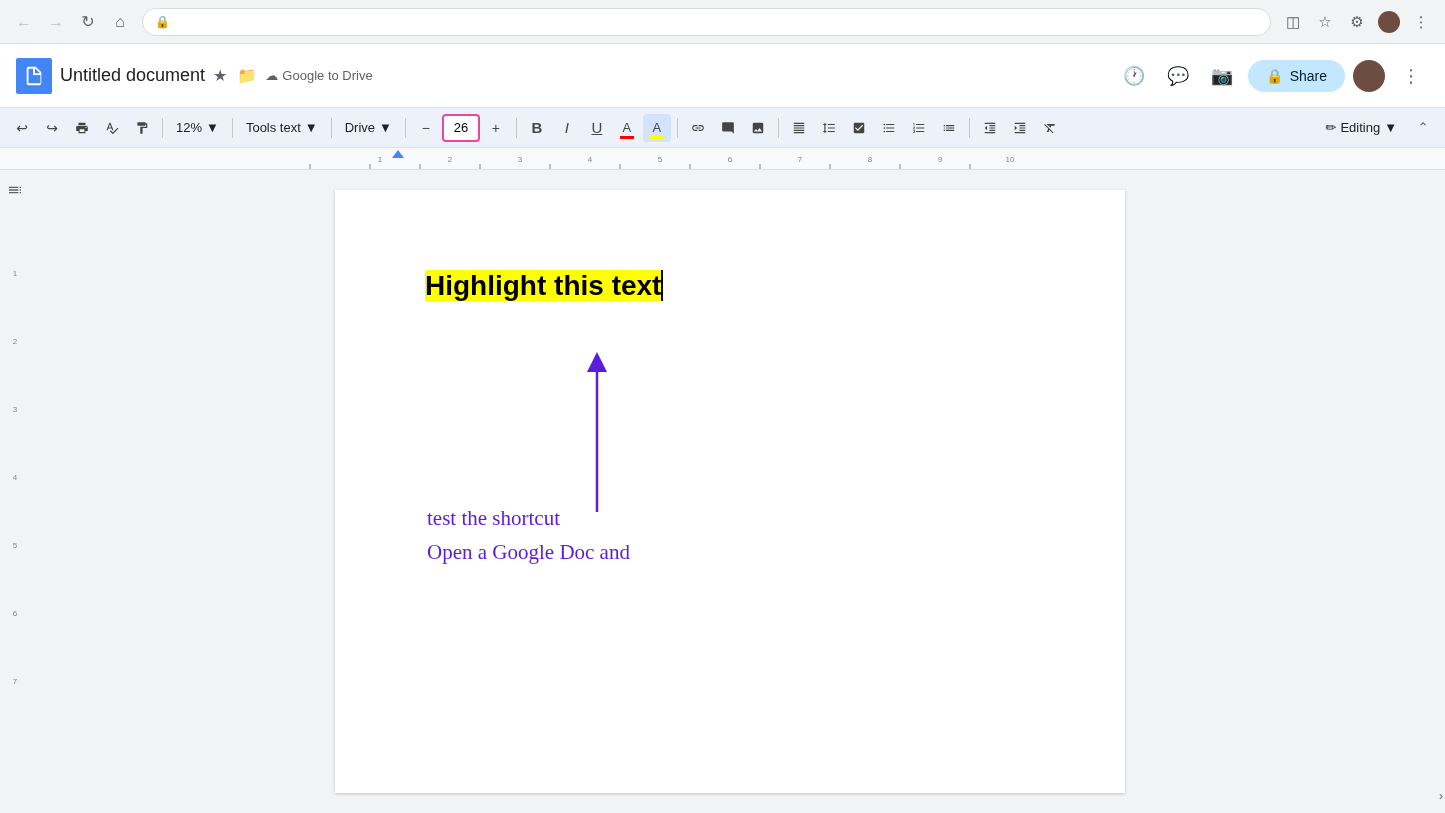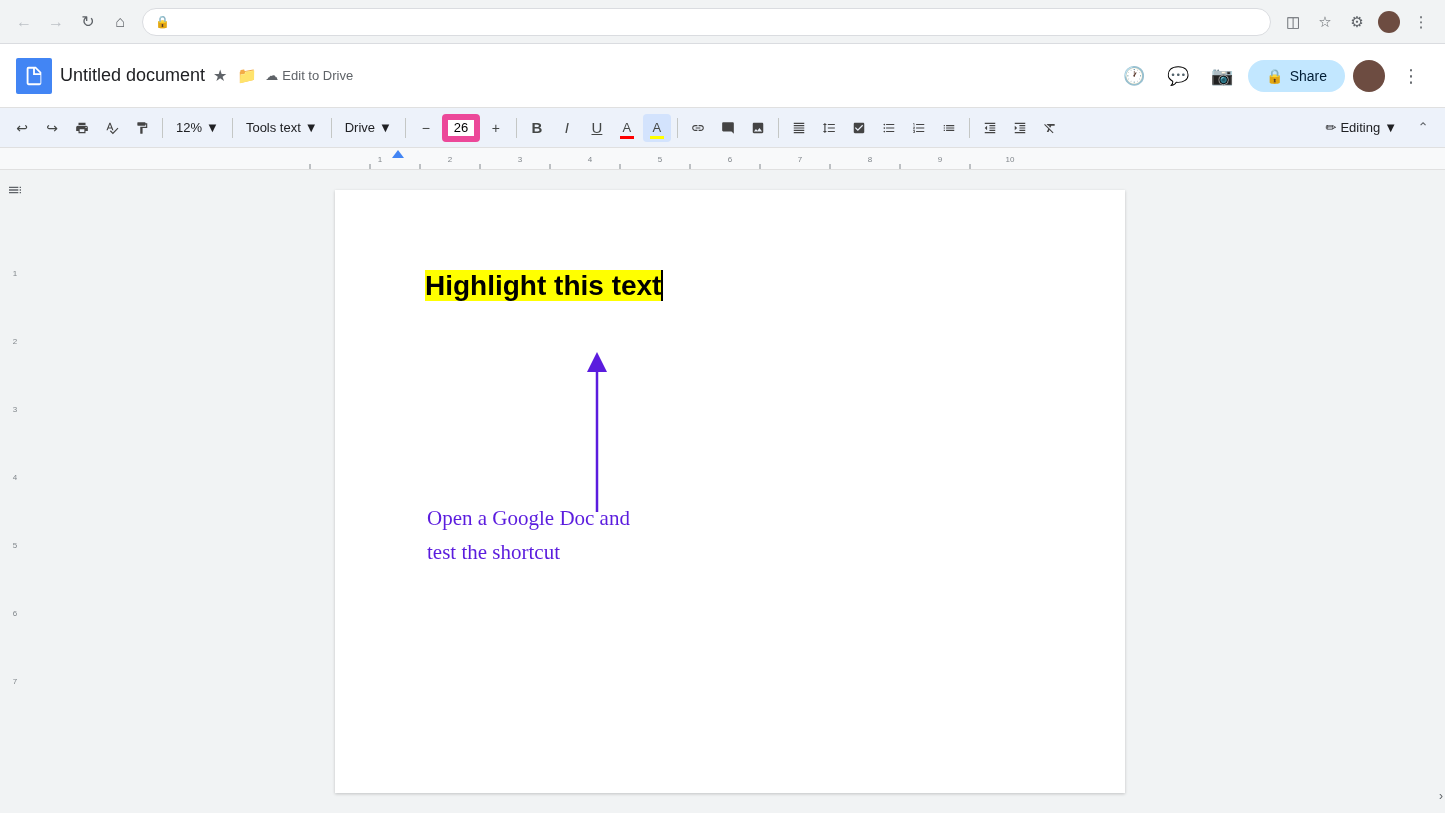--- a/index.html
+++ b/index.html
@@ -188,21 +188,21 @@
       cursor: pointer;
       display: flex;
       align-items: center;
       padding: 0 6px;
       gap: 4px;
       font-size: 13px;
       color: #202124;
     }
     .font-size-input {
       width: 38px; height: 28px;
-      border: 6px solid #ec4899;
+      border: 2px solid #ec4899;
       border-radius: 4px;
       text-align: center;
       font-size: 13px;
       background: white;
     }
     .toolbar-format-btn {
       width: 28px; height: 28px;
       border: none; background: none;
       border-radius: 4px;
       cursor: pointer;
@@ -354,21 +354,21 @@
       <path d="M14 2H6a2 2 0 00-2 2v16a2 2 0 002 2h12a2 2 0 002-2V8l-6-6zm-1 1.5L18.5 9H13V3.5zM6 4h5v7h8v9H6V4z"></path>
     </svg>
   </div>
   <div class="doc-title-area">
     <div class="doc-title-row">
       <span class="doc-title">Untitled document</span>
       <button class="star-btn">★</button>
       <button class="folder-btn">📁</button>
       <span class="saved-status">
         <span>☁</span>
-        <span>Edit to Drive</span>
+        <span>Google to Drive</span>
       </span>
     </div>
   </div>
   <div class="header-right">
     <button class="header-icon-btn">🕐</button>
     <button class="header-icon-btn">💬</button>
     <button class="header-icon-btn">📷</button>
     <button class="share-btn">
       <span>🔒</span>
       <span>Share</span>
@@ -568,22 +568,22 @@
           <defs>
             <marker id="arrowhead" markerWidth="8" markerHeight="8" refX="4" refY="4" orient="auto">
               <path d="M0,0 L0,8 L8,4 z" fill="#5b1cde"></path>
             </marker>
           </defs>
           <line x1="60" y1="180" x2="60" y2="30" stroke="#5b1cde" stroke-width="2.5" marker-end="url(#arrowhead)"></line>
         </svg>
 
         <div style="position:absolute;top:140px;left:20px;">
           <div style="font-size:21px;color:#5b1cde;font-family:'Segoe UI', cursive;line-height:1.6;">
+            <div>test the shortcut</div>
             <div>Open a Google Doc and</div>
-            <div>test the shortcut</div>
           </div>
         </div>
       </div>
     </div>
   </div>
 
   <div class="right-panel">
     <div class="right-panel-expand">›</div>
   </div>
 </div>

